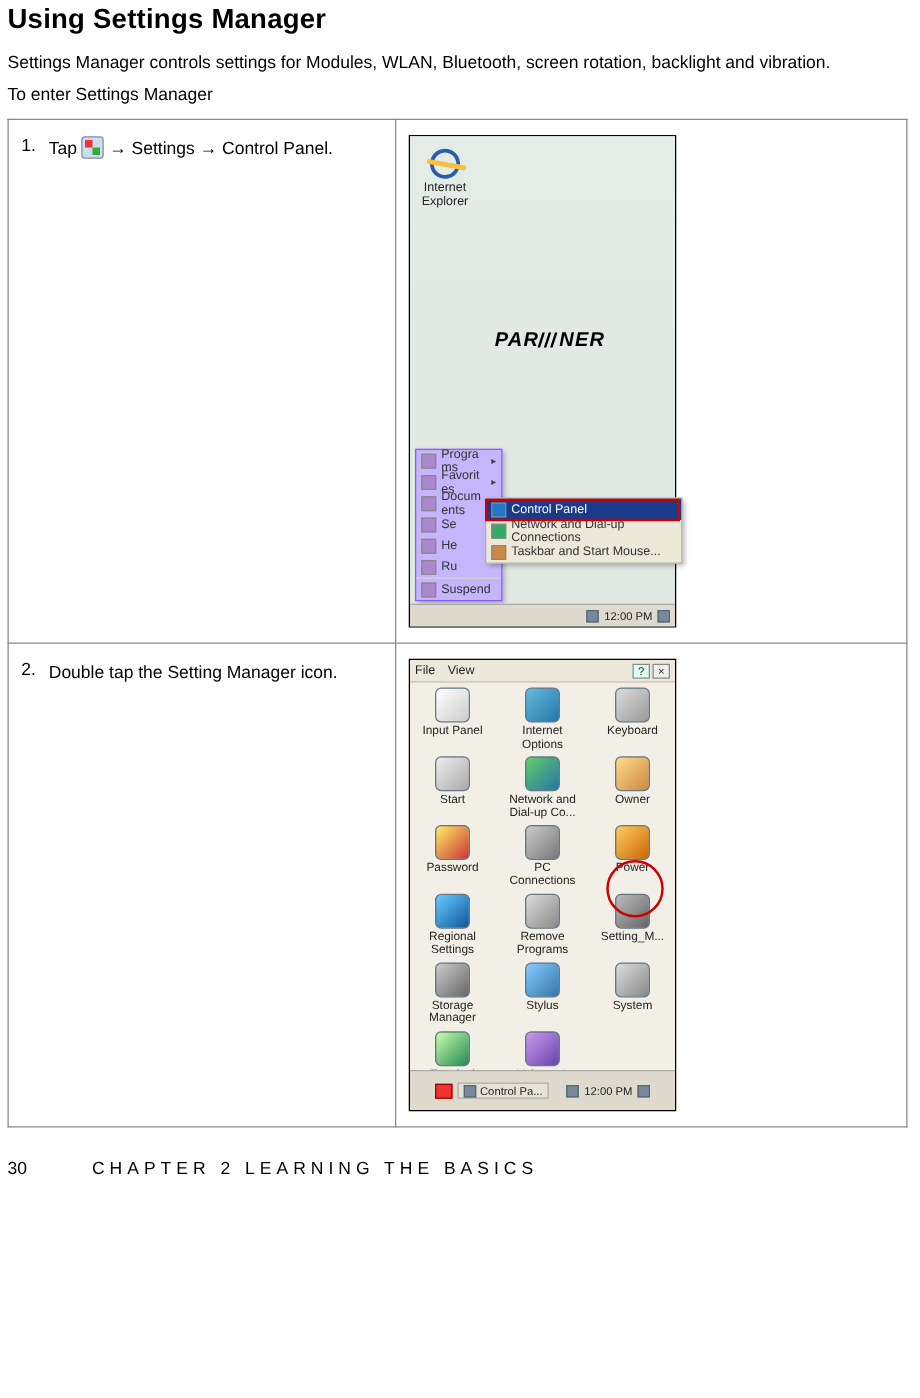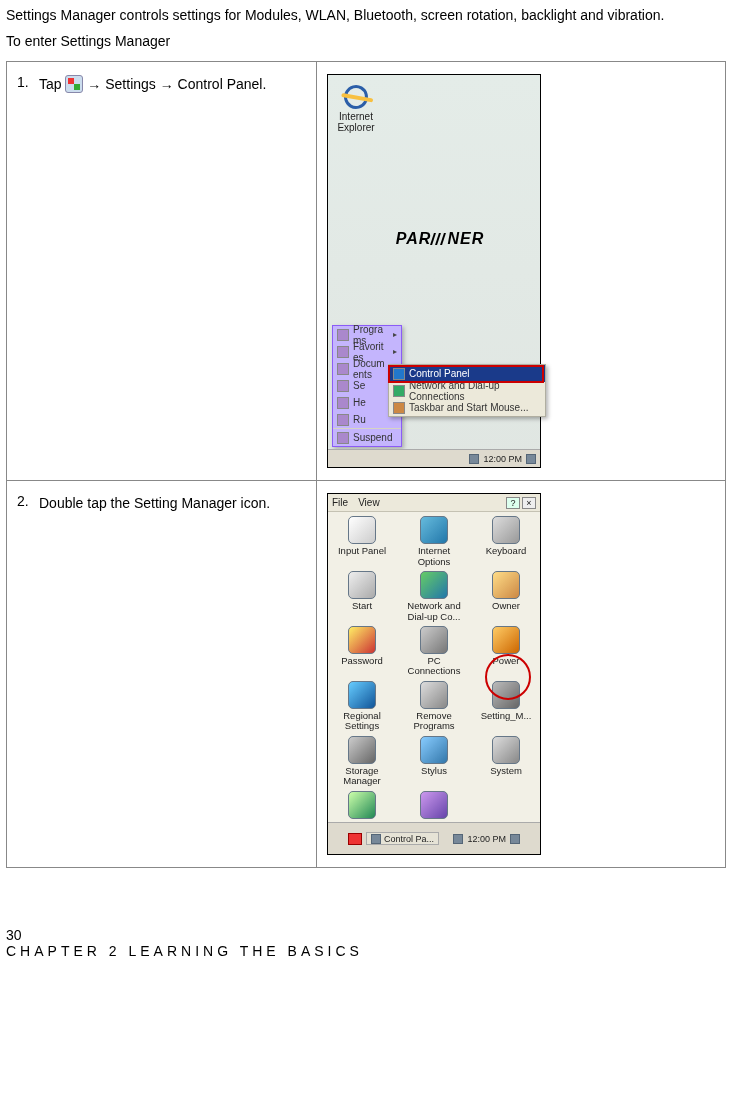--- a/index.html
+++ b/index.html
@@ -254,35 +254,35 @@
     height:13px; padding:0 4px;
     border:1px solid #aaa; background:#e6e3d6;
     display:flex; align-items:center; gap:3px;
     word-break: break-word;
   }
   .scr2 .taskbar2 .tb-icon { width:10px; height:10px; background:#789; border:1px solid #567; }
   .scr2 .taskbar2 .spacer { flex:1; }
 
   
   .footer {
-    margin-top: 59px;
+    margin-top: 24px;
     padding-bottom: 10px;
     font-size: 14px;
     letter-spacing: 4px;
     color:#000;
     display:flex;
-    flex-direction:column;
   }
   .footer .pg { letter-spacing: normal; margin-right: 52px; margin-left: 0; }
 
 </style>
 </head>
 <body>
 
 <div class="page">
+  <h1>Using Settings Manager</h1>
   <p class="intro">Settings Manager controls settings for Modules, WLAN, Bluetooth, screen rotation, backlight and vibration.</p>
   <p class="sub">To enter Settings Manager</p>
 
   <table class="main">
     <tbody>
 
       <tr>
         <td class="left">
           <div class="step">
             <div class="num">1.</div>

